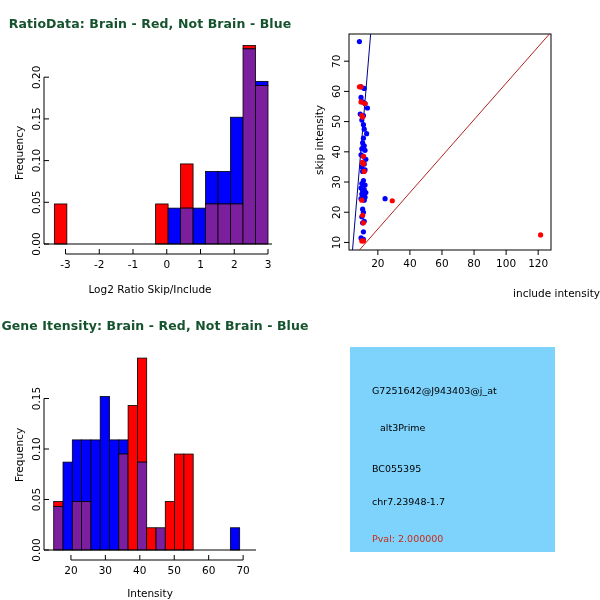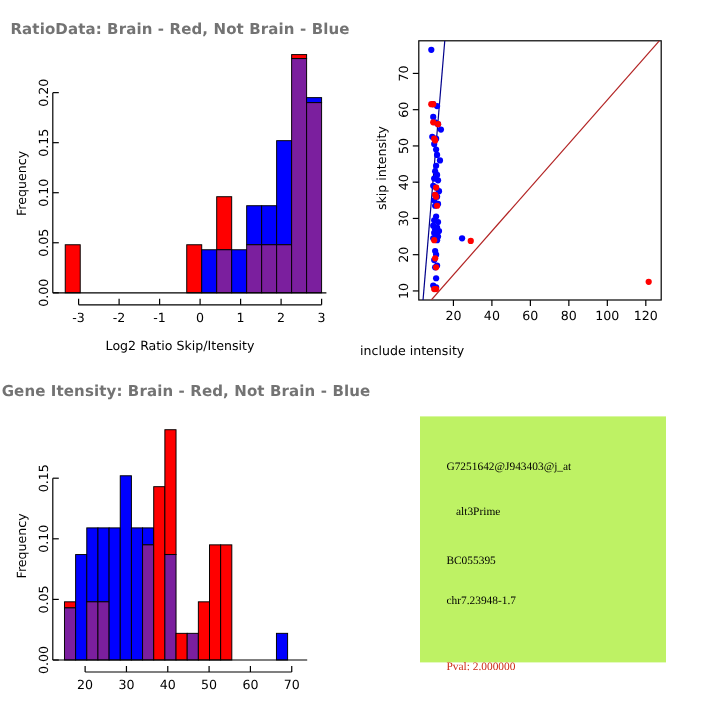--- a/index.html
+++ b/index.html
@@ -1,27 +1,27 @@
 <!DOCTYPE html>
 <html><head>
 <meta charset="utf-8">
 <style>
   html,body{margin:0;padding:0;background:#ffffff;}
   body{width:600px;height:600px;overflow:hidden;
        font-family:"DejaVu Sans","Liberation Sans",sans-serif;}
   #root{position:relative;width:600px;height:600px;}
   .panel{position:absolute;}
   .ttl{position:absolute;text-align:center;font-weight:bold;font-size:12.5px;
-       color:#737373;white-space:nowrap;letter-spacing:.1px;}
+       color:#14532d;white-space:nowrap;letter-spacing:.1px;}
   .axlab{position:absolute;font-size:10.5px;color:#000;white-space:nowrap;}
   .vert{transform-origin:0 0;}
   svg{display:block;overflow:visible;}
-  .infobox{position:absolute;background:#bef264;font-family:Liberation Serif, serif;}
+  .infobox{position:absolute;background:#7dd3fc;}
   .infoline{position:absolute;font-size:9.5px;color:#000;white-space:nowrap;}
-  .infoline.pv{color:#cc2b16;margin-top:18px;}
+  .infoline.pv{color:#cc2b16;}
 </style>
 </head>
 <body>
 
 <div id="root">
 
   <div class="panel" style="left:0;top:0;width:300px;height:300px;">
     <div class="ttl" style="left:0;top:16px;width:300px;">RatioData: Brain - Red, Not Brain - Blue</div>
     <svg id="svg-ratio" width="300" height="300">
         <g>
@@ -67,21 +67,21 @@
           <text x="166.75" y="268" font-family="&quot;DejaVu Sans&quot;,&quot;Liberation Sans&quot;,sans-serif" font-size="10.5" fill="#000" text-anchor="middle">0</text>
           <line x1="200.5" y1="254" x2="200.5" y2="249" stroke="#000" stroke-width="1"></line>
           <text x="200.5" y="268" font-family="&quot;DejaVu Sans&quot;,&quot;Liberation Sans&quot;,sans-serif" font-size="10.5" fill="#000" text-anchor="middle">1</text>
           <line x1="234.25" y1="254" x2="234.25" y2="249" stroke="#000" stroke-width="1"></line>
           <text x="234.25" y="268" font-family="&quot;DejaVu Sans&quot;,&quot;Liberation Sans&quot;,sans-serif" font-size="10.5" fill="#000" text-anchor="middle">2</text>
           <line x1="268" y1="254" x2="268" y2="249" stroke="#000" stroke-width="1"></line>
           <text x="268" y="268" font-family="&quot;DejaVu Sans&quot;,&quot;Liberation Sans&quot;,sans-serif" font-size="10.5" fill="#000" text-anchor="middle">3</text>
           <line x1="44" y1="244" x2="272" y2="244" stroke="#000" stroke-width="1"></line>
         </g>
       </svg>
-    <div class="axlab" style="left:0;top:283px;width:300px;text-align:center;">Log2 Ratio Skip/Itensity</div>
+    <div class="axlab" style="left:0;top:283px;width:300px;text-align:center;">Log2 Ratio Skip/Include</div>
     <div class="axlab vert" style="left:13px;top:180px;transform:rotate(-90deg);">Frequency</div>
   </div>
 
   <div class="panel" style="left:300px;top:0;width:300px;height:300px;">
     <svg id="svg-scatter" width="300" height="300">
         <rect x="49" y="34" width="202" height="216" fill="none" stroke="#000" stroke-width="1"></rect>
         <defs>
           <clipPath id="clip-scatter">
             <rect x="49" y="34" width="202" height="216"></rect>
           </clipPath>
@@ -180,21 +180,21 @@
           <line x1="141.984126984127" y1="250" x2="141.984126984127" y2="255" stroke="#000" stroke-width="1"></line>
           <text x="141.984126984127" y="267" font-family="&quot;DejaVu Sans&quot;,&quot;Liberation Sans&quot;,sans-serif" font-size="10.5" fill="#000" text-anchor="middle">60</text>
           <line x1="174.04761904761904" y1="250" x2="174.04761904761904" y2="255" stroke="#000" stroke-width="1"></line>
           <text x="174.04761904761904" y="267" font-family="&quot;DejaVu Sans&quot;,&quot;Liberation Sans&quot;,sans-serif" font-size="10.5" fill="#000" text-anchor="middle">80</text>
           <line x1="206.11111111111111" y1="250" x2="206.11111111111111" y2="255" stroke="#000" stroke-width="1"></line>
           <text x="206.11111111111111" y="267" font-family="&quot;DejaVu Sans&quot;,&quot;Liberation Sans&quot;,sans-serif" font-size="10.5" fill="#000" text-anchor="middle">100</text>
           <line x1="238.17460317460316" y1="250" x2="238.17460317460316" y2="255" stroke="#000" stroke-width="1"></line>
           <text x="238.17460317460316" y="267" font-family="&quot;DejaVu Sans&quot;,&quot;Liberation Sans&quot;,sans-serif" font-size="10.5" fill="#000" text-anchor="middle">120</text>
         </g>
       </svg>
-    <div class="axlab" style="left:0;top:287px;width:300px;text-align:left;">include intensity</div>
+    <div class="axlab" style="left:0;top:287px;width:300px;text-align:right;">include intensity</div>
     <div class="axlab vert" style="left:13px;top:175px;transform:rotate(-90deg);">skip intensity</div>
   </div>
 
   <div class="panel" style="left:0;top:300px;width:300px;height:300px;">
     <div class="ttl" style="left:0;top:18px;width:310px;text-align:center;">Gene Itensity: Brain - Red, Not Brain - Blue</div>
     <svg id="svg-gene" width="300" height="300">
         <g>
           <rect x="53.721739130434784" y="201.52" width="9.297391304347826" height="5.049999999999983" fill="#ff0000" stroke="#000" stroke-width="0.8"></rect>
           <rect x="53.721739130434784" y="206.57" width="9.297391304347826" height="43.43000000000001" fill="#7b1f9e" stroke="#000" stroke-width="0.8"></rect>
           <rect x="63.01913043478261" y="162.13" width="9.297391304347812" height="87.87" fill="#0000ff" stroke="#000" stroke-width="0.8"></rect>
@@ -239,20 +239,21 @@
           <text x="139.80869565217392" y="274" font-family="&quot;DejaVu Sans&quot;,&quot;Liberation Sans&quot;,sans-serif" font-size="10.5" fill="#000" text-anchor="middle">40</text>
           <line x1="174.24347826086955" y1="260" x2="174.24347826086955" y2="255" stroke="#000" stroke-width="1"></line>
           <text x="174.24347826086955" y="274" font-family="&quot;DejaVu Sans&quot;,&quot;Liberation Sans&quot;,sans-serif" font-size="10.5" fill="#000" text-anchor="middle">50</text>
           <line x1="208.6782608695652" y1="260" x2="208.6782608695652" y2="255" stroke="#000" stroke-width="1"></line>
           <text x="208.6782608695652" y="274" font-family="&quot;DejaVu Sans&quot;,&quot;Liberation Sans&quot;,sans-serif" font-size="10.5" fill="#000" text-anchor="middle">60</text>
           <line x1="243.11304347826086" y1="260" x2="243.11304347826086" y2="255" stroke="#000" stroke-width="1"></line>
           <text x="243.11304347826086" y="274" font-family="&quot;DejaVu Sans&quot;,&quot;Liberation Sans&quot;,sans-serif" font-size="10.5" fill="#000" text-anchor="middle">70</text>
           <line x1="44" y1="250" x2="256" y2="250" stroke="#000" stroke-width="1"></line>
         </g>
       </svg>
+    <div class="axlab" style="left:0;top:287px;width:300px;text-align:center;">Intensity</div>
     <div class="axlab vert" style="left:13px;top:182px;transform:rotate(-90deg);">Frequency</div>
   </div>
 
   <div class="panel" style="left:300px;top:300px;width:300px;height:300px;">
     <div class="infobox" style="left:50px;top:47px;width:205px;height:205px;">
       <div class="infoline" style="left:22px;top:38px;">G7251642@J943403@j_at</div>
       <div class="infoline" style="left:30px;top:75px;">alt3Prime</div>
       <div class="infoline" style="left:22px;top:116px;">BC055395</div>
       <div class="infoline" style="left:22px;top:149px;">chr7.23948-1.7</div>
       <div class="infoline pv" style="left:22px;top:186px;">Pval: 2.000000</div>

